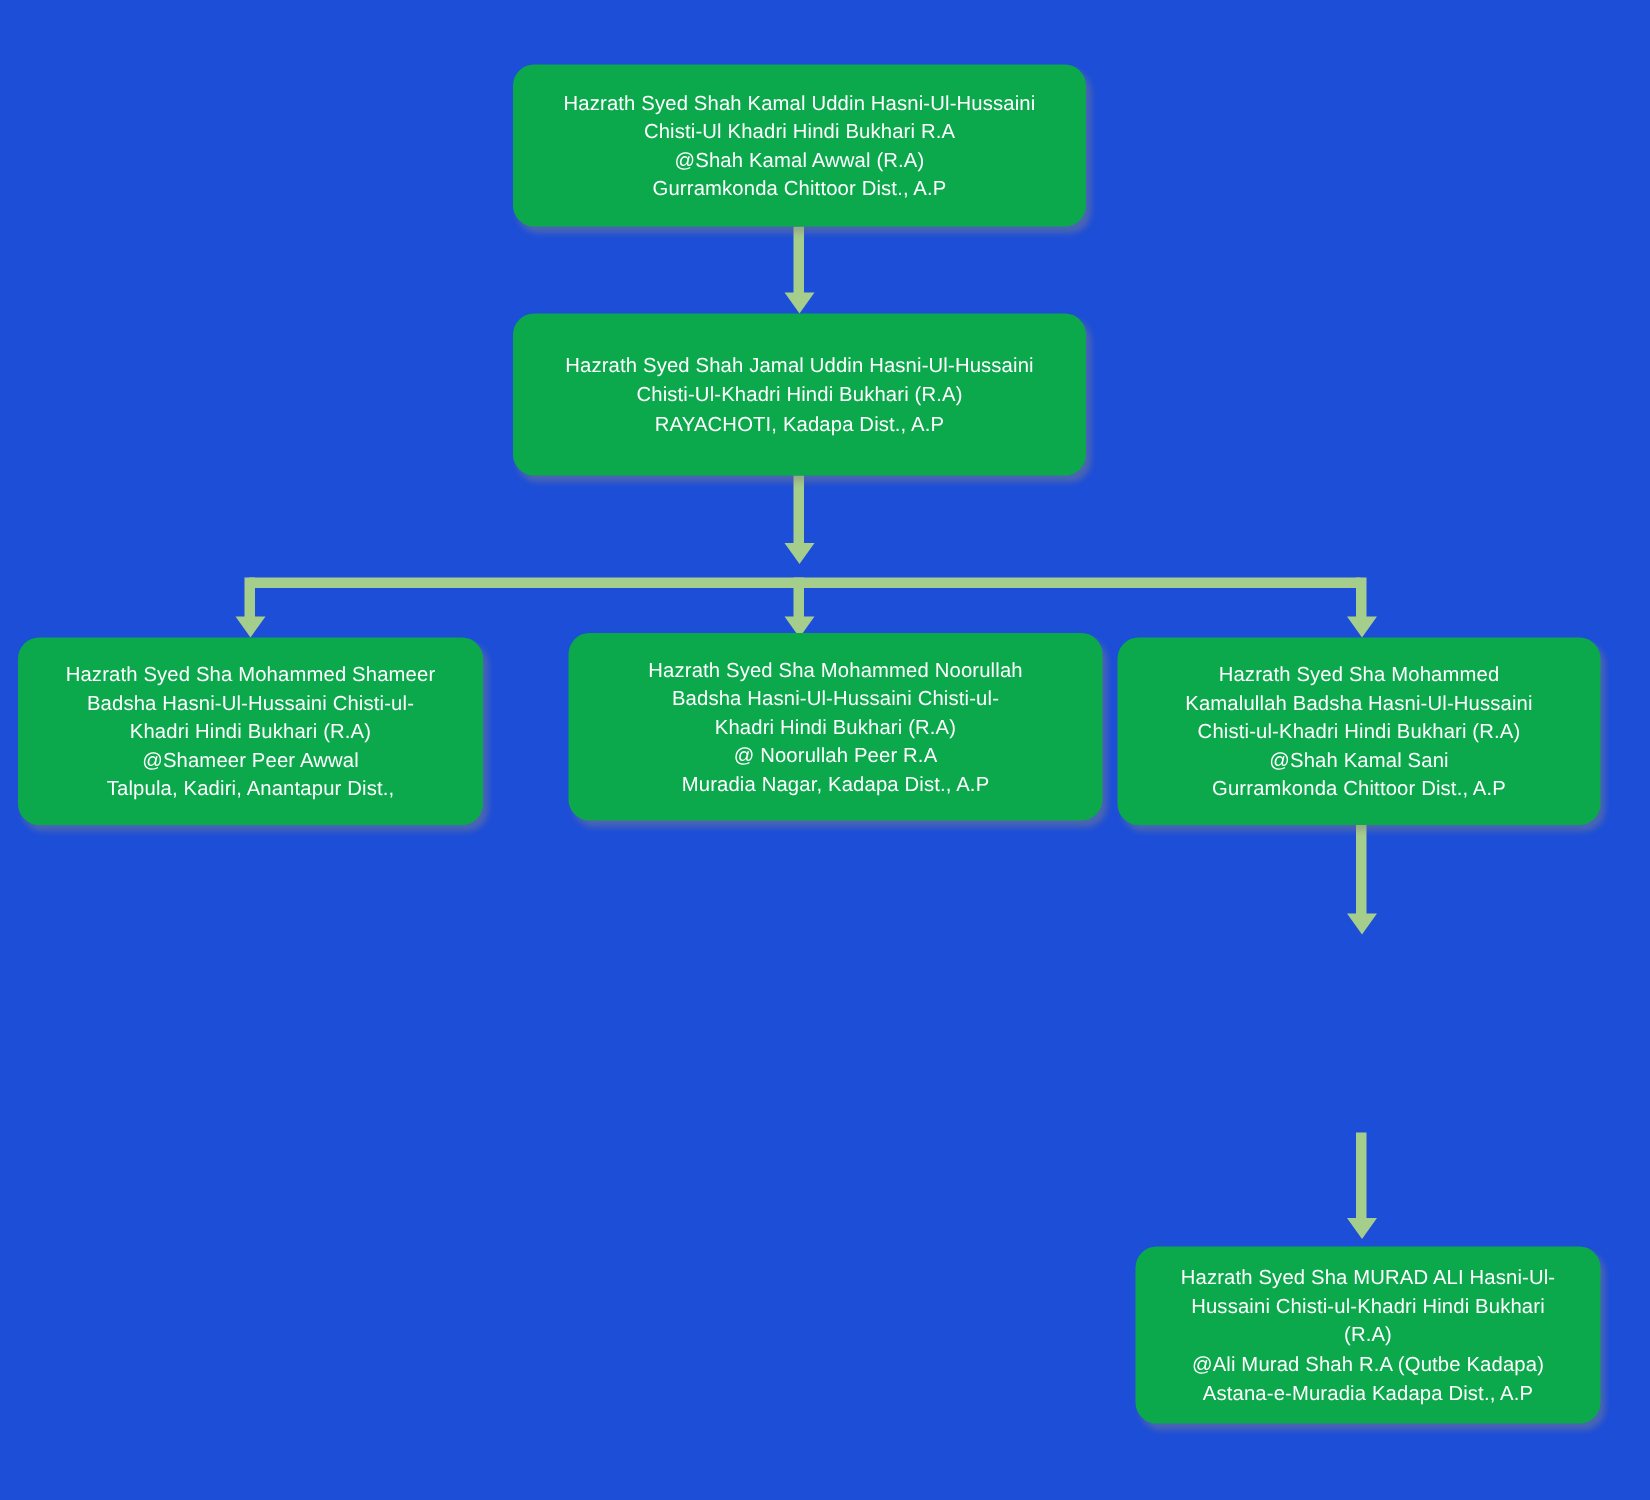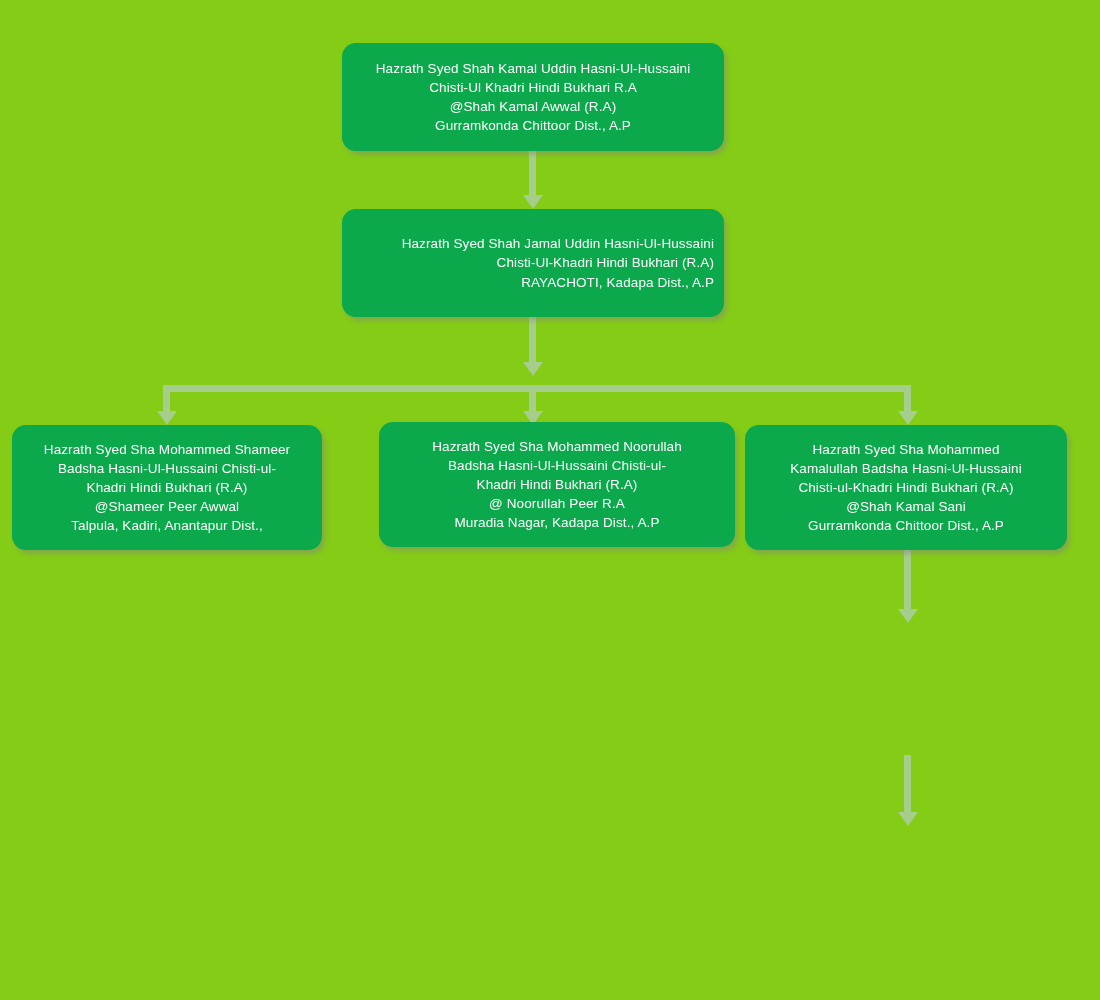--- a/index.html
+++ b/index.html
@@ -8,21 +8,21 @@
     padding: 0;
     background: #ffffff;
   }
   body {
     font-family: "Liberation Sans", sans-serif;
   }
   #canvas {
     position: relative;
     width: 1100px;
     height: 1000px;
-    background: #84cc16;
+    background: #1d4ed8;
     overflow: hidden;
   }
 
   
   .node {
     position: absolute;
     box-sizing: border-box;
     background: #0BA94C;
     border-radius: 14px;
     color: #ffffff;
@@ -36,21 +36,21 @@
     font-size: 13.5px;
     letter-spacing: 0.1px;
   }
   .node .lines {
     width: 100%;
     white-space: pre-line;
   }
 
   
   #node-kamal-uddin   { left: 342px; top: 43px;  width: 382px; height: 108px; }
-  #node-jamal-uddin   { left: 342px; top: 209px; width: 382px; height: 108px; text-align: right; }
+  #node-jamal-uddin   { left: 342px; top: 209px; width: 382px; height: 108px; }
   #node-shameer       { left: 12px;  top: 425px; width: 310px; height: 125px; justify-content: flex-end; }
   #node-noorullah     { left: 379px; top: 422px; width: 356px; height: 125px; }
   #node-kamalullah    { left: 745px; top: 425px; width: 322px; height: 125px; }
   #node-yousef-ali    { left: 757px; top: 637px; width: 310px; height: 118px; }
   #node-murad-ali     { left: 757px; top: 831px; width: 310px; height: 118px; }
 
   
   .conn {
     position: absolute;
     background: #A5CE8C;
@@ -157,14 +157,21 @@
 
   <div class="node" id="node-kamalullah">
     <div class="lines">Hazrath Syed Sha Mohammed
 Kamalullah Badsha Hasni-Ul-Hussaini
 Chisti-ul-Khadri Hindi Bukhari (R.A)
 @Shah Kamal Sani
 Gurramkonda Chittoor Dist., A.P</div>
   </div>
 
 
+  <div class="node" id="node-murad-ali">
+    <div class="lines">Hazrath Syed Sha MURAD ALI Hasni-Ul-
+Hussaini Chisti-ul-Khadri Hindi Bukhari
+(R.A)
+@Ali Murad Shah R.A (Qutbe Kadapa)
+Astana-e-Muradia Kadapa Dist., A.P</div>
+  </div>
 
 </div>
 
 </body></html>

